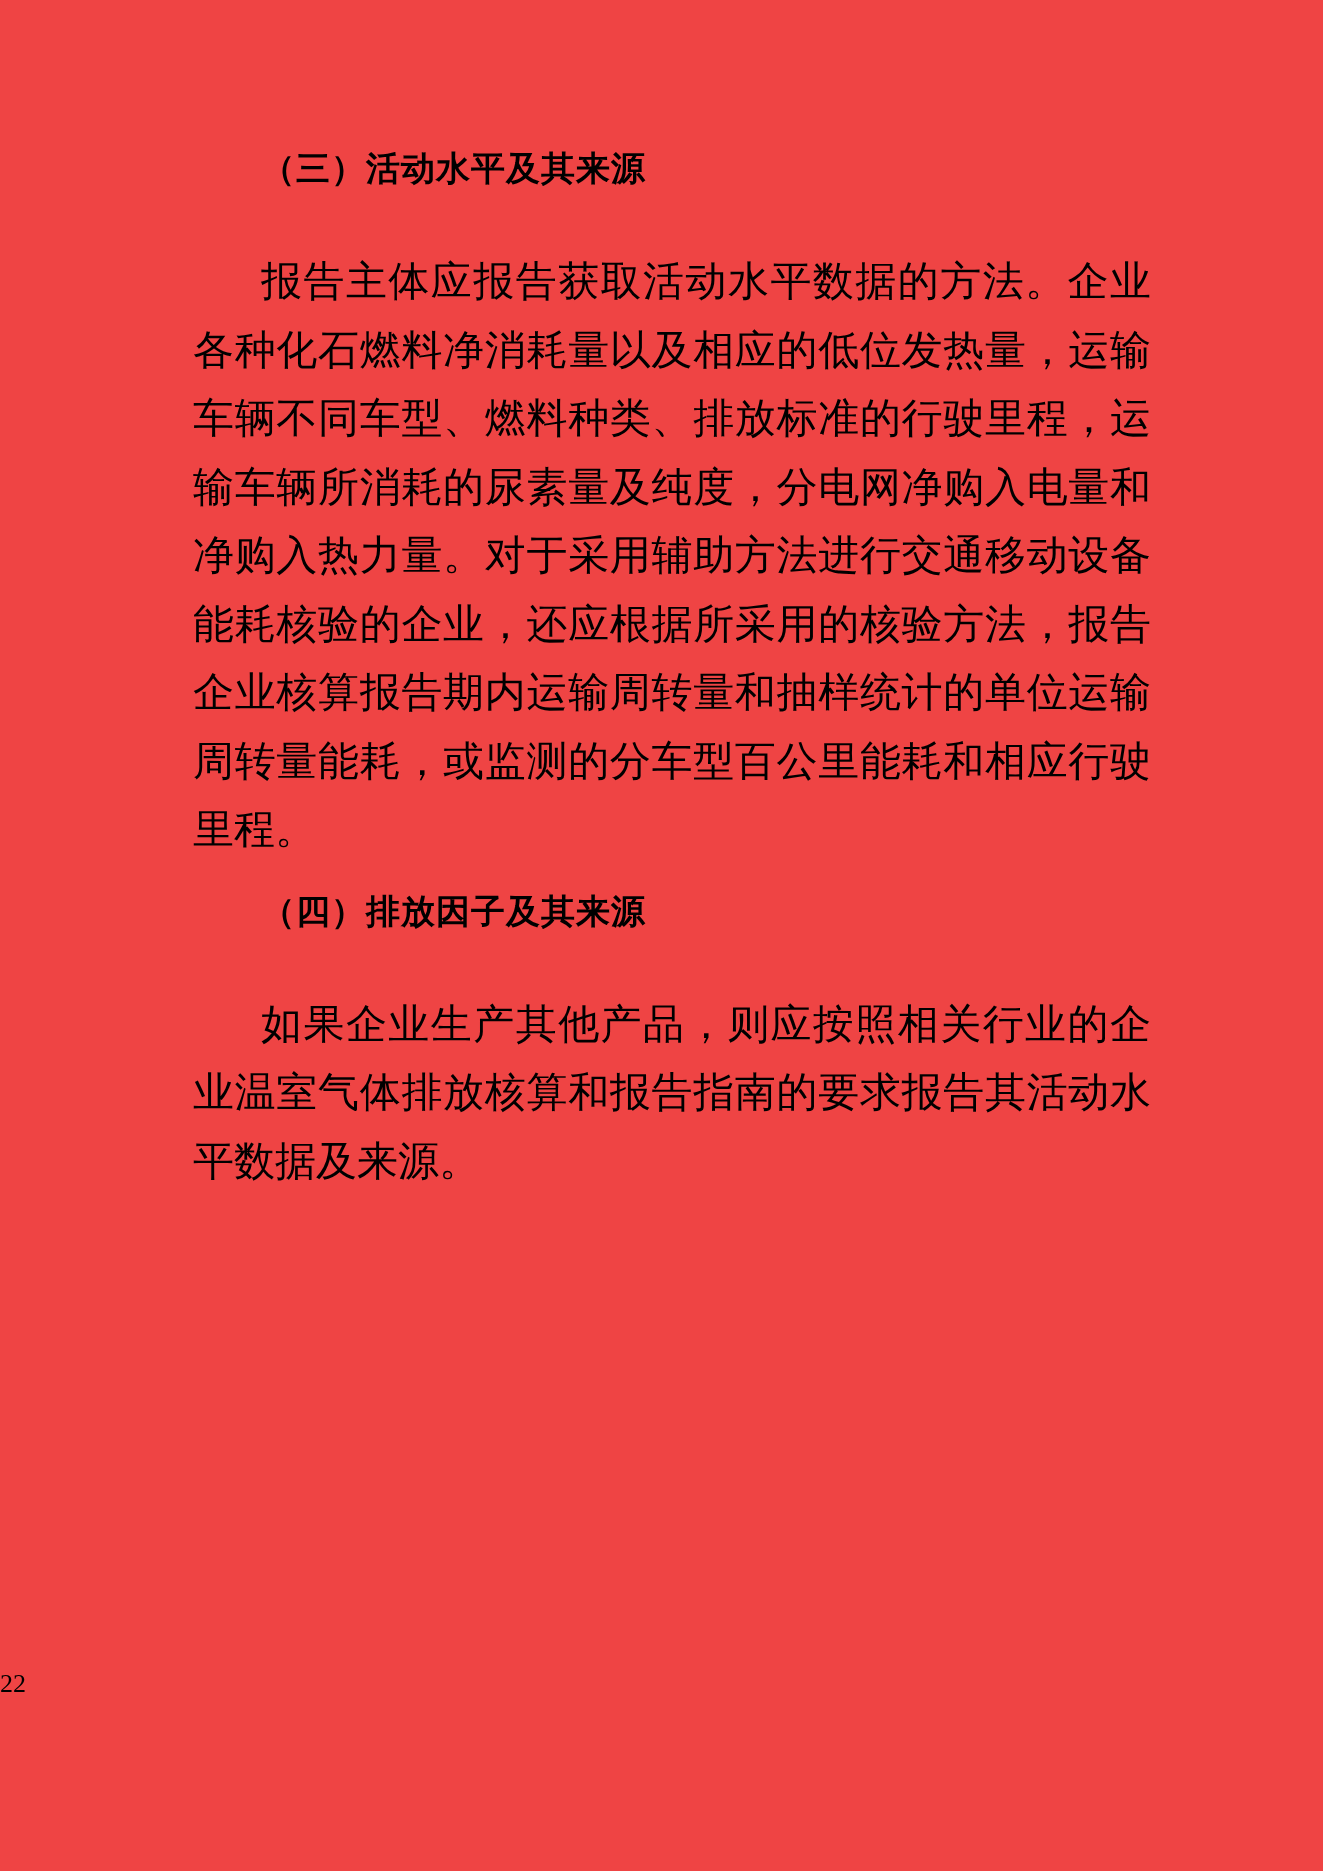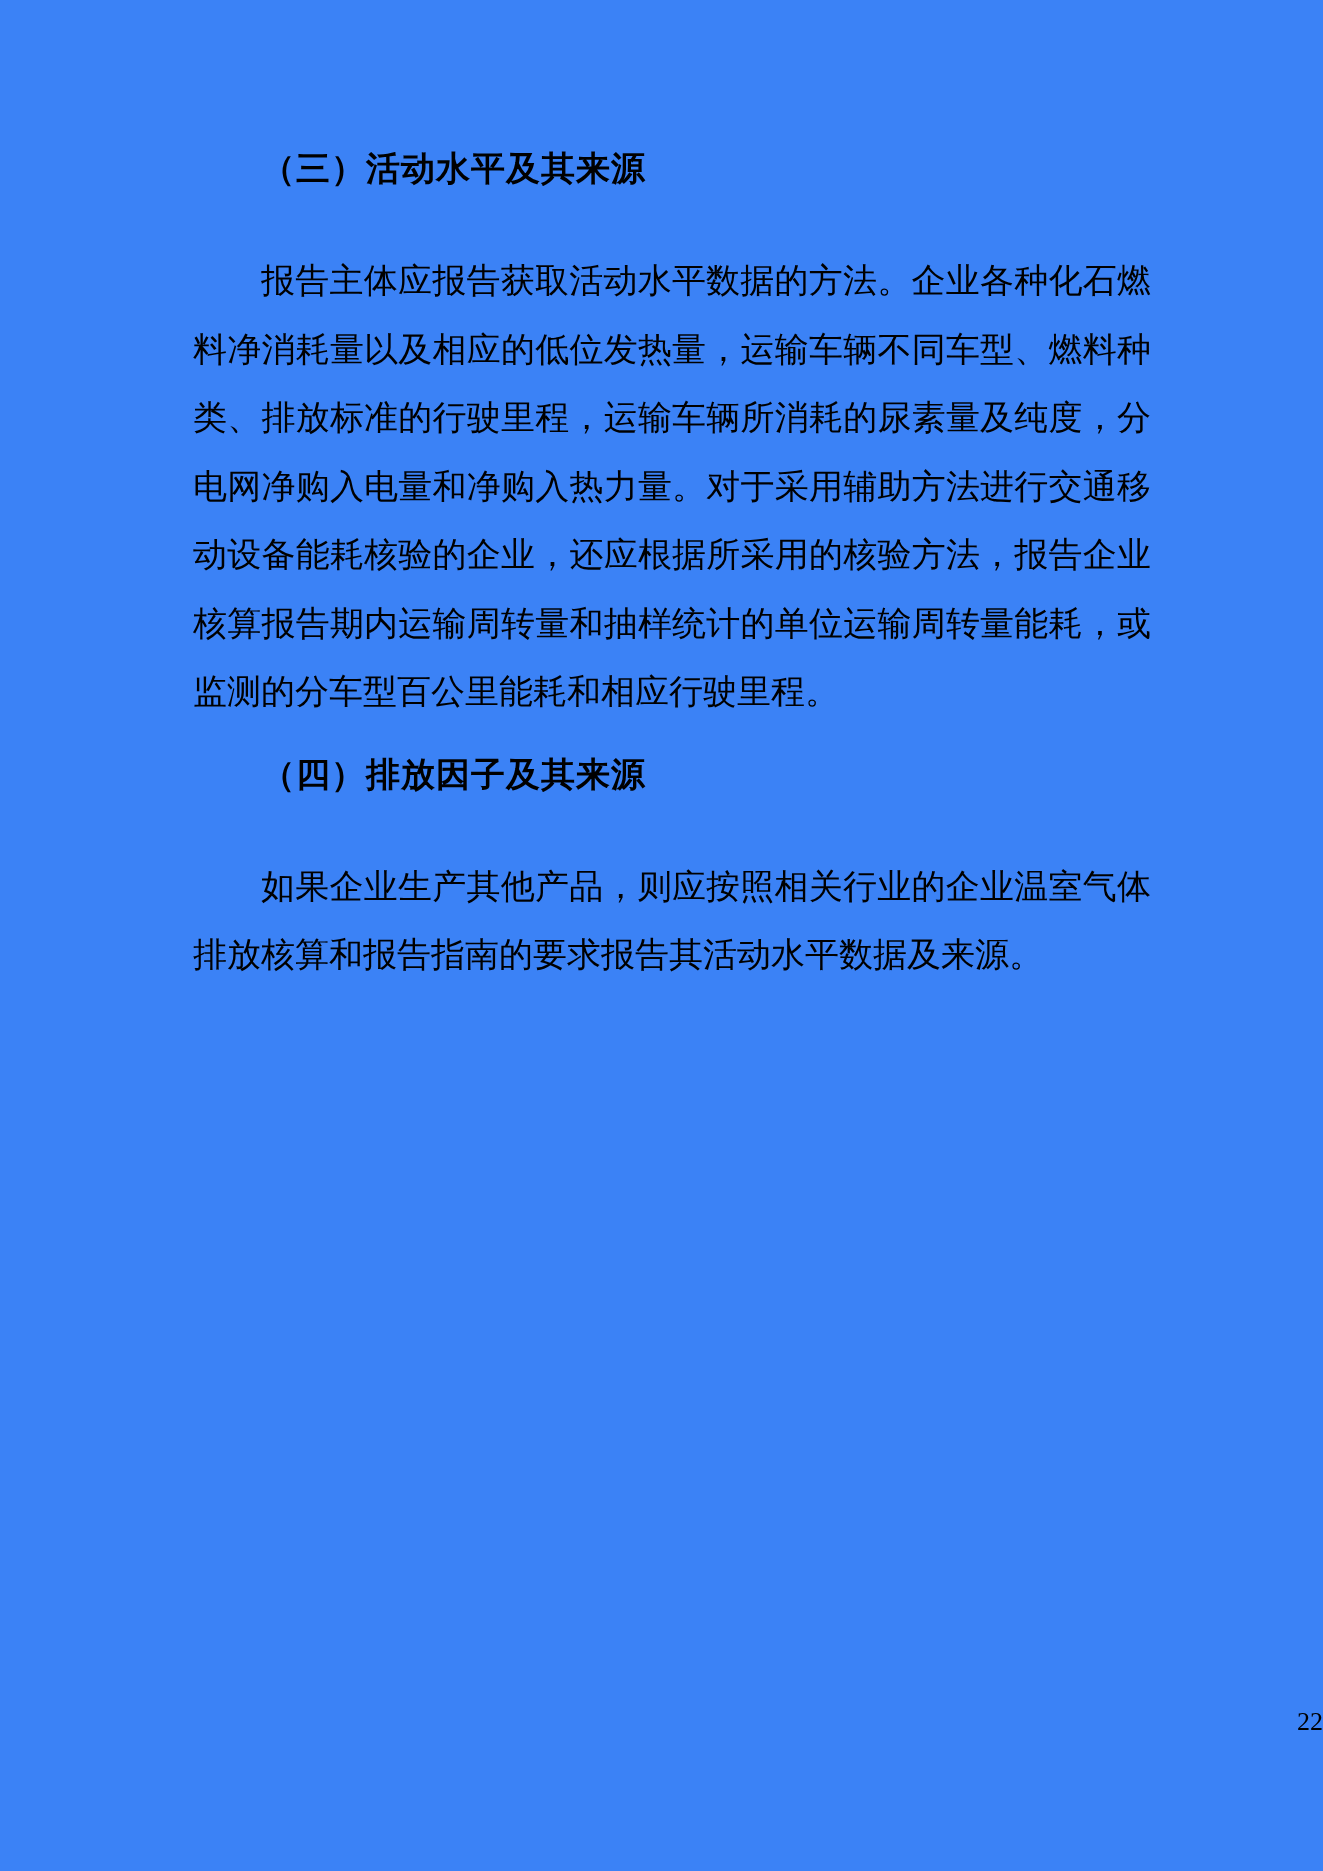--- a/index.html
+++ b/index.html
@@ -4,21 +4,21 @@
 <style>
   html, body {
     margin: 0;
     padding: 0;
     background: #ffffff;
   }
   .page {
     position: relative;
     width: 1323px;
     height: 1871px;
-    background: #3b82f6;
+    background: #ef4444;
     color: #000000;
     font-family: "Liberation Serif", "DejaVu Serif", serif;
     overflow: hidden;
   }
   .content {
     position: absolute;
     left: 193px;
     top: 143px;
     width: 958px;
   }
@@ -28,36 +28,36 @@
     line-height: 52px;
     text-indent: 68px;
     margin: 22px 0 52px 0;
     letter-spacing: 1px;
     white-space: nowrap;
   }
   .section-heading.first {
     margin-top: 0;
   }
   .body-para {
-    font-size: 34px;
+    font-size: 41px;
     line-height: 68.5px;
     margin: 0;
     text-indent: 68px;
     text-align: justify;
     text-align-last: left;
     text-justify: inter-ideograph;
     word-break: break-all;
     overflow-wrap: break-word;
   }
   .page-number {
     position: absolute;
-    top: 1706px;
+    top: 1668px;
     left: 0;
     width: 100%;
-    text-align: right;
+    text-align: left;
     font-size: 26px;
     line-height: 32px;
   }
 </style>
 </head>
 <body>
 
 <div class="page">
   <div class="content">
 

